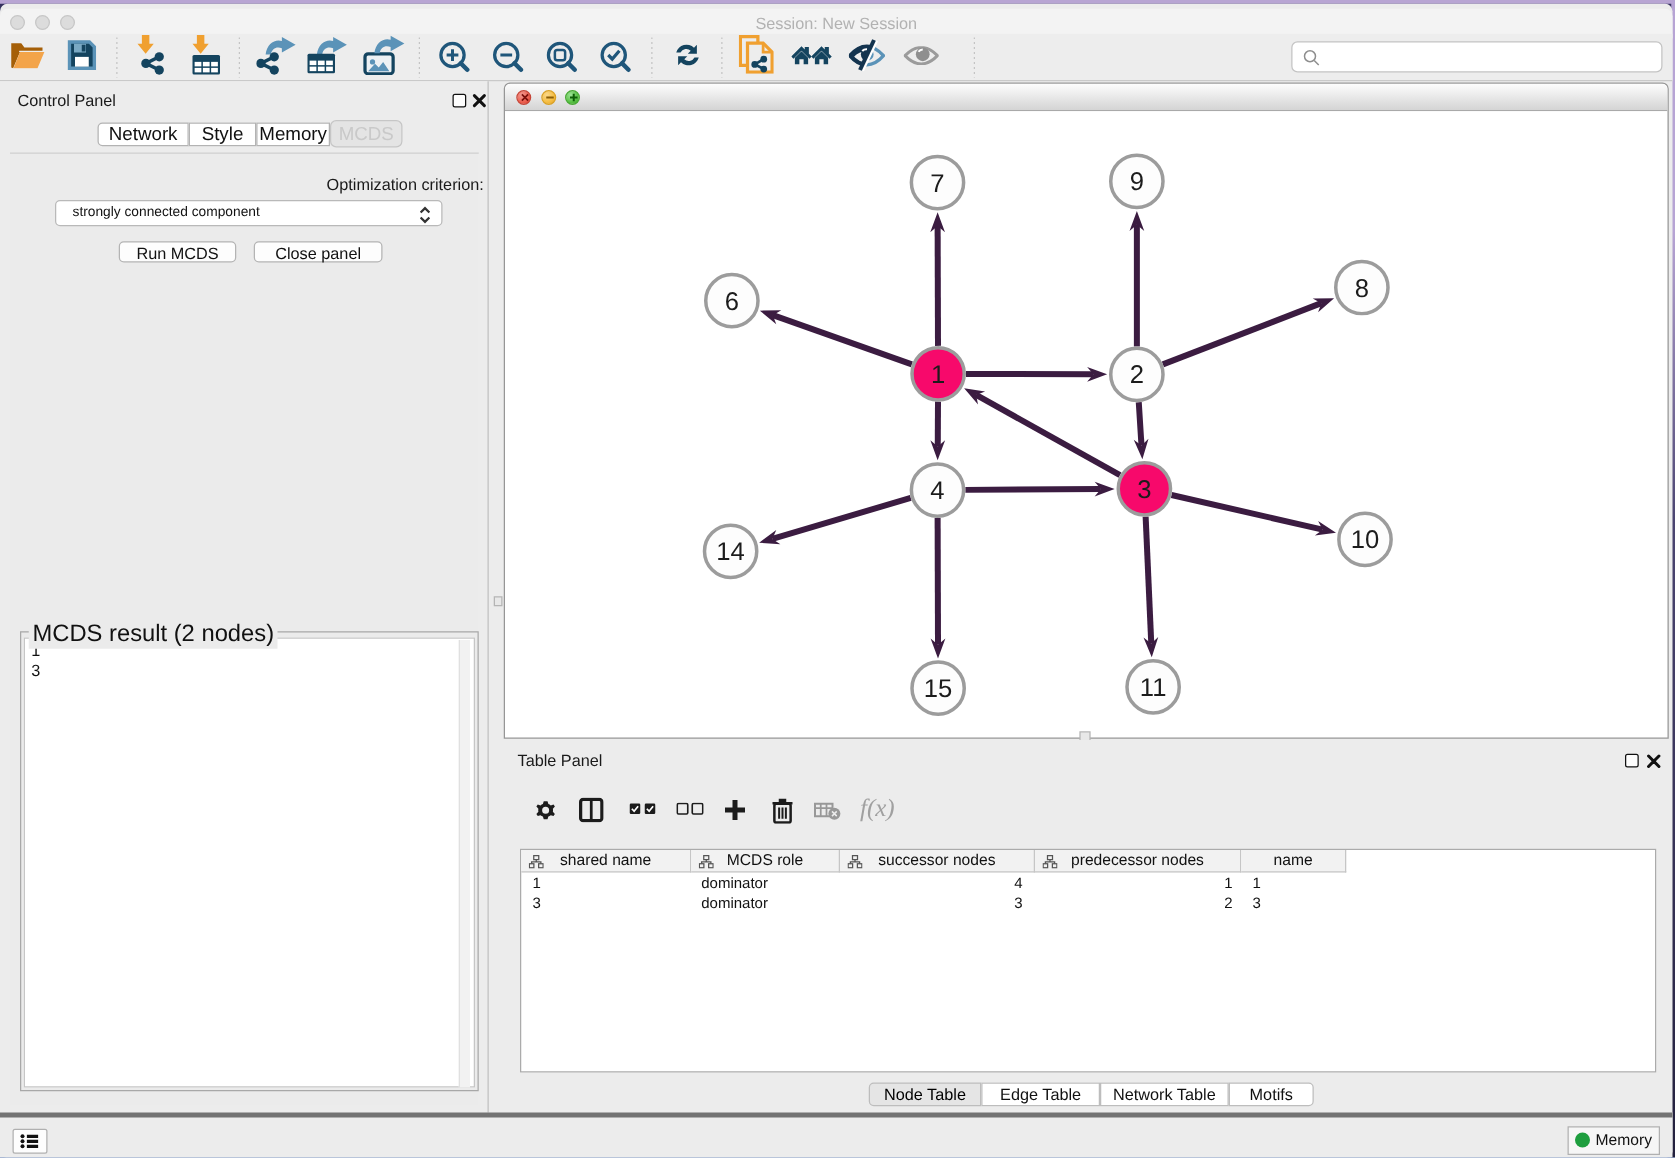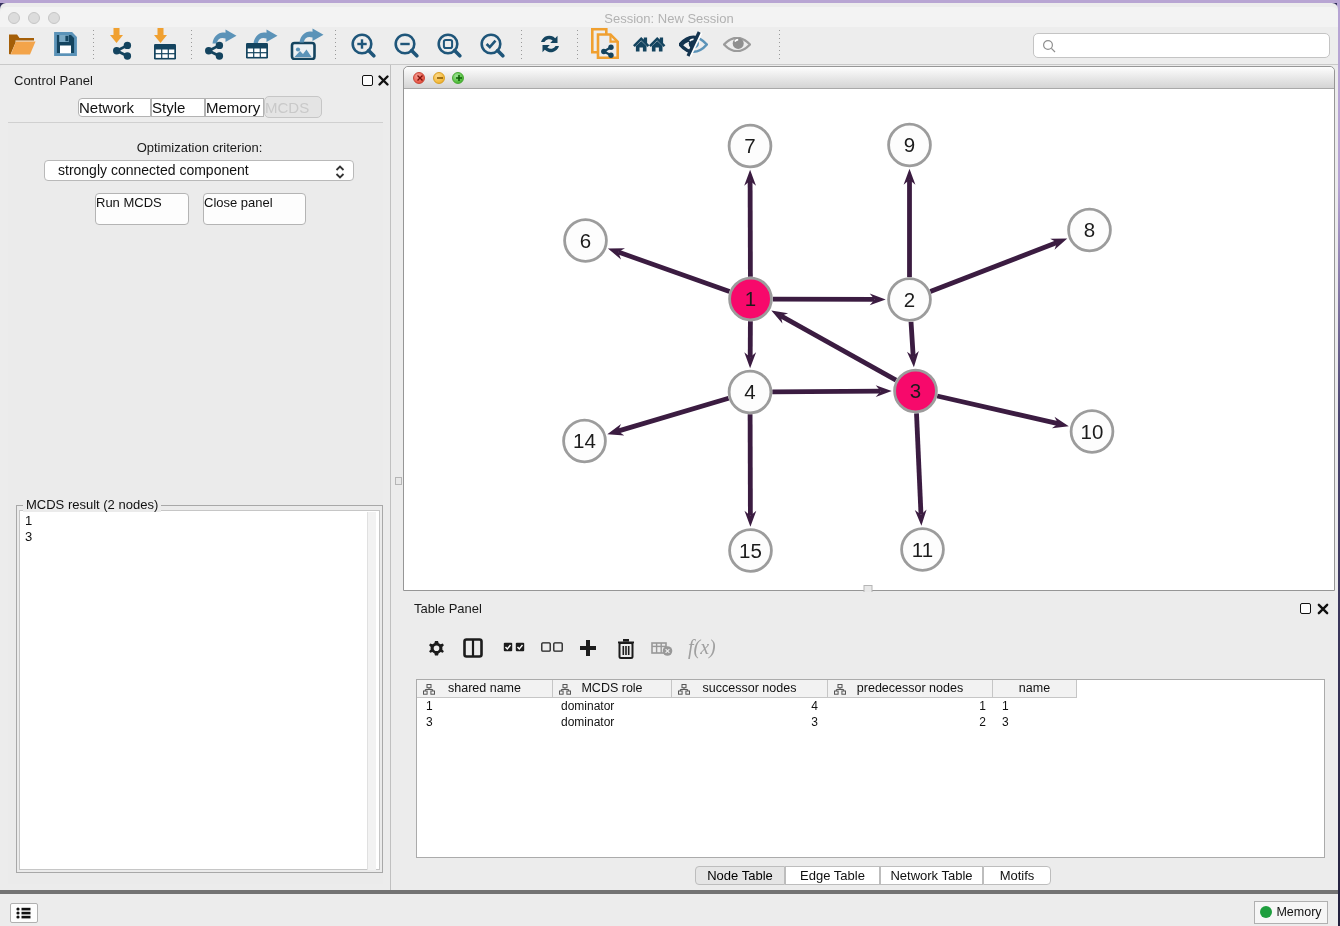--- a/index.html
+++ b/index.html
@@ -13,29 +13,29 @@
 #wtitle{top:4px;left:0;width:1338px;text-align:center;font-size:13px;color:#b2b2b2}
 #toolbar{left:0;top:24px;width:1338px;height:38px;background:#ededed;border-bottom:1px solid #c9c9c9}
 .sep{top:3px;width:1px;height:32px;background-image:linear-gradient(#9a9a9a 28%,transparent 28%);background-size:1px 4px}
 #search{left:1033px;top:6px;width:297px;height:25px;background:#fff;border:1px solid #c4c4c4;border-radius:5px}
 #search svg{position:absolute;left:8px;top:5px}
 
 #cpanel{left:0;top:62px;width:391px;height:828px;background:#ececec;border-right:1px solid #c0c0c0}
 #cphead{left:14px;top:8px;font-size:13px;color:#1a1a1a}
 .fico{top:10px;width:11px;height:11px;border:1.8px solid #111;border-radius:2px;background:#fdfdfd}
 .tabs{font-size:15px;color:#111}
-.tab{position:absolute;top:33px;height:19px;background:#fff;border:1px solid #b3b3b3;text-align:left;line-height:18px}
+.tab{position:absolute;top:33px;height:19px;background:#fff;border:1px solid #b3b3b3;text-align:center;line-height:18px}
 .tabsel{top:31px;height:22px;background:#e4e4e4;border:1px solid #c6c6c6;border-radius:5px;color:#c9c9c9;line-height:21px}
 #cpbody{left:8px;top:57px;width:375px;height:762px;background:#ebebeb;border-top:1px solid #d0d0d0}
-#optlab{top:75px;left:12px;width:375px;text-align:center;font-size:13px;color:#1a1a1a}
-#combo{left:44px;top:95px;width:310px;height:21px;background:#fff;border:1px solid #b9b9b9;border-radius:4px;font-size:14px;line-height:19px;padding-left:13px;color:#111}
+#optlab{top:75px;left:12px;width:375px;text-align:right;font-size:13px;color:#1a1a1a}
+#combo{left:44px;top:95px;width:310px;height:21px;background:#fff;border:1px solid #b9b9b9;border-radius:4px;font-size:11px;line-height:19px;padding-left:13px;color:#111}
 #combo svg{position:absolute;right:6px;top:3px}
-.btn{position:absolute;top:128px;height:32px;background:#fdfdfd;border:1px solid #b4b4b4;border-radius:4px;font-size:13px;text-align:left;line-height:18px;color:#111}
+.btn{position:absolute;top:128px;height:17px;background:#fdfdfd;border:1px solid #b4b4b4;border-radius:4px;font-size:13px;text-align:center;line-height:18px;color:#111}
 #mcdsbox{left:16px;top:440px;width:367px;height:368px;border:1px solid #a8a8a8}
-#mcdslab{left:23px;top:432px;background:#ebebeb;padding:0 3px;font-size:13px;color:#111}
+#mcdslab{left:23px;top:432px;background:#ebebeb;padding:0 3px;font-size:19px;color:#111}
 #mcdstext{left:2px;top:4px;width:361px;height:360px;background:#fff;border:1px solid #c6c6c6;font-size:13px;color:#111;padding:2px 0 0 5px;line-height:16px}
 #mcdsscroll{right:3px;top:1px;width:9px;height:358px;background:#f2f2f2;border-left:1px solid #e0e0e0}
 
 #netwin{left:403px;top:62.5px;width:932px;height:525.5px;background:#fff;border:1px solid #969696;border-radius:5px 5px 0 0}
 #nettb{left:0;top:0;width:930px;height:22px;background:linear-gradient(#fdfdfd,#d4d4d4);border-bottom:1px solid #a9a9a9;border-radius:5px 5px 0 0}
 .mb{top:5px;width:12px;height:12px;border-radius:50%}
 #nettitle{left:0;top:4px;width:930px;text-align:center;font-size:13px;color:#111}
 #graph{left:0;top:22px}
 
 #tpanel{left:403px;top:590px;width:934px;height:295px;background:#ececec}

